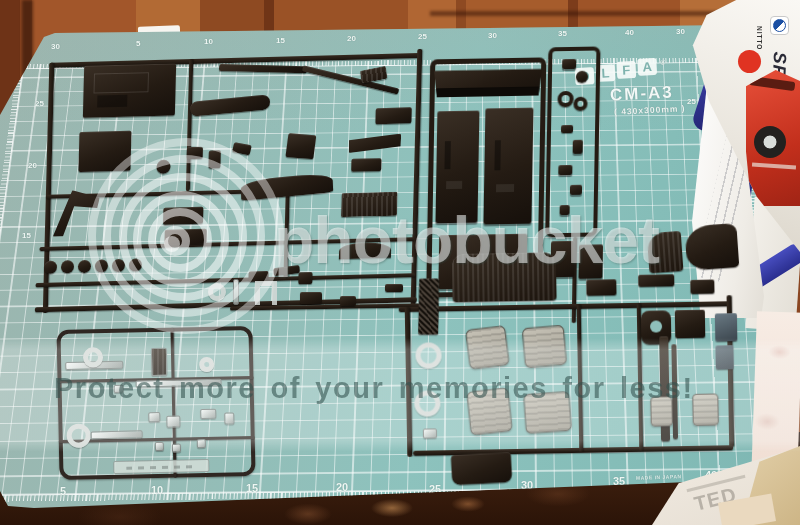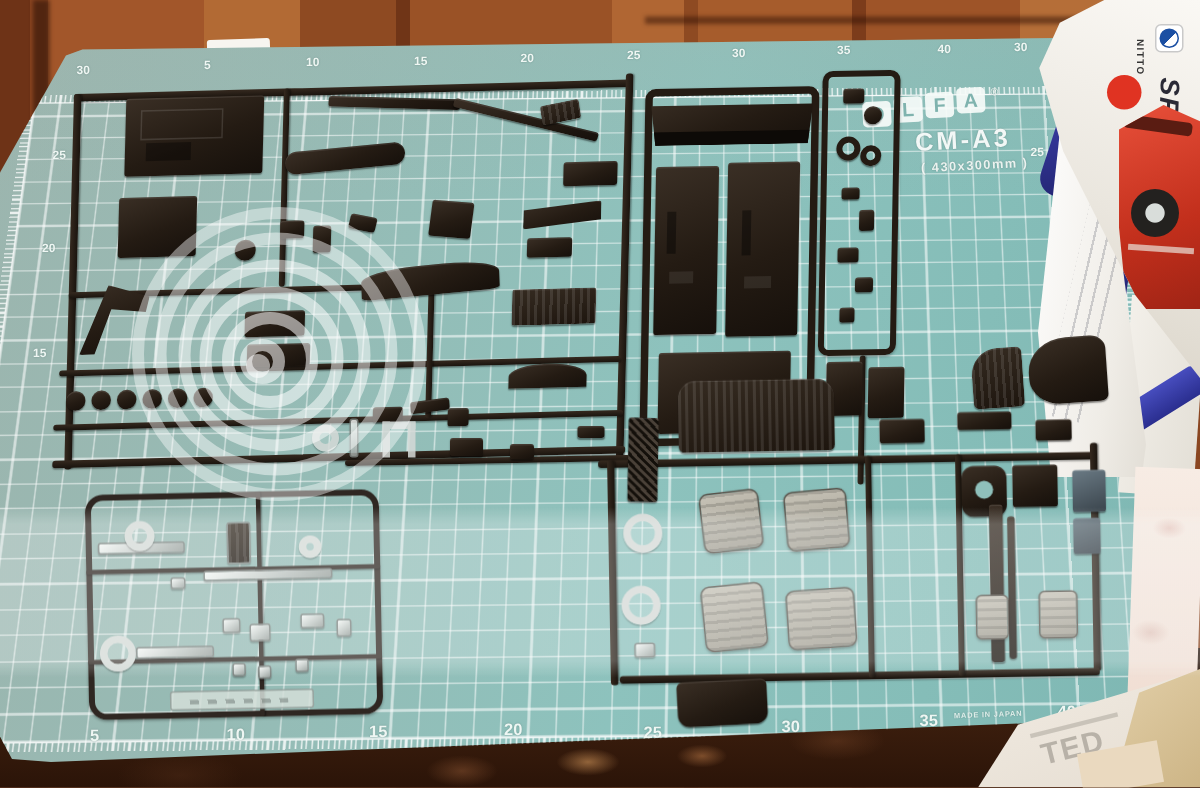--- a/index.html
+++ b/index.html
@@ -337,25 +337,27 @@
     <div class="c" style="left:146px;top:90px;width:16px;height:10px;"></div>
     <div class="c" style="left:170px;top:94px;width:10px;height:12px;"></div>
     <div class="c" style="left:100px;top:122px;width:9px;height:9px;"></div>
     <div class="c" style="left:117px;top:124px;width:9px;height:9px;"></div>
     <div class="c" style="left:142px;top:120px;width:9px;height:9px;"></div>
     <div style="left:58px;top:140px;width:96px;height:13px;background:rgba(212,222,216,.85);border:1px solid rgba(120,130,126,.6);border-radius:2px;
                 background-image:repeating-linear-gradient(90deg,rgba(110,120,116,.5) 0 6px,transparent 6px 12px);background-size:70% 3px;background-position:12px 5px;background-repeat:no-repeat;"></div>
   </div>
 
   <div class="band"></div>
+  <div class="banner-text" style="left:54px;top:372px;font-size:29px;white-space:nowrap;">Protect more of your memories for less!</div>
 
   <div style="left:0;top:0;width:0;height:0;">
     <div class="wm-ring" style="left:88px;top:138px;width:196px;height:196px;border-color:rgba(255,255,255,.42);"></div>
     <div class="wm-ring" style="left:103px;top:155px;width:162px;height:162px;border-color:rgba(255,255,255,.46);"></div>
     <div class="wm-ring" style="left:119px;top:173px;width:128px;height:128px;border-color:rgba(255,255,255,.5);"></div>
     <div class="wm-ring" style="left:133px;top:191px;width:96px;height:96px;border-color:rgba(255,255,255,.52);"></div>
     <div class="wm-ring" style="left:148px;top:208px;width:64px;height:64px;border-color:rgba(255,255,255,.55);"></div>
     <div class="wm-ring" style="left:160px;top:226px;width:30px;height:30px;border-color:rgba(255,255,255,.55);"></div>
     <div style="left:164px;top:236px;width:16px;height:16px;border-radius:50%;background:rgba(255,255,255,.55);"></div>
   </div>
 
+  <div class="wm-text" style="left:274px;top:202px;font-size:66px;white-space:nowrap;">photobucket</div>
 
 </div>
 
 </body></html>

